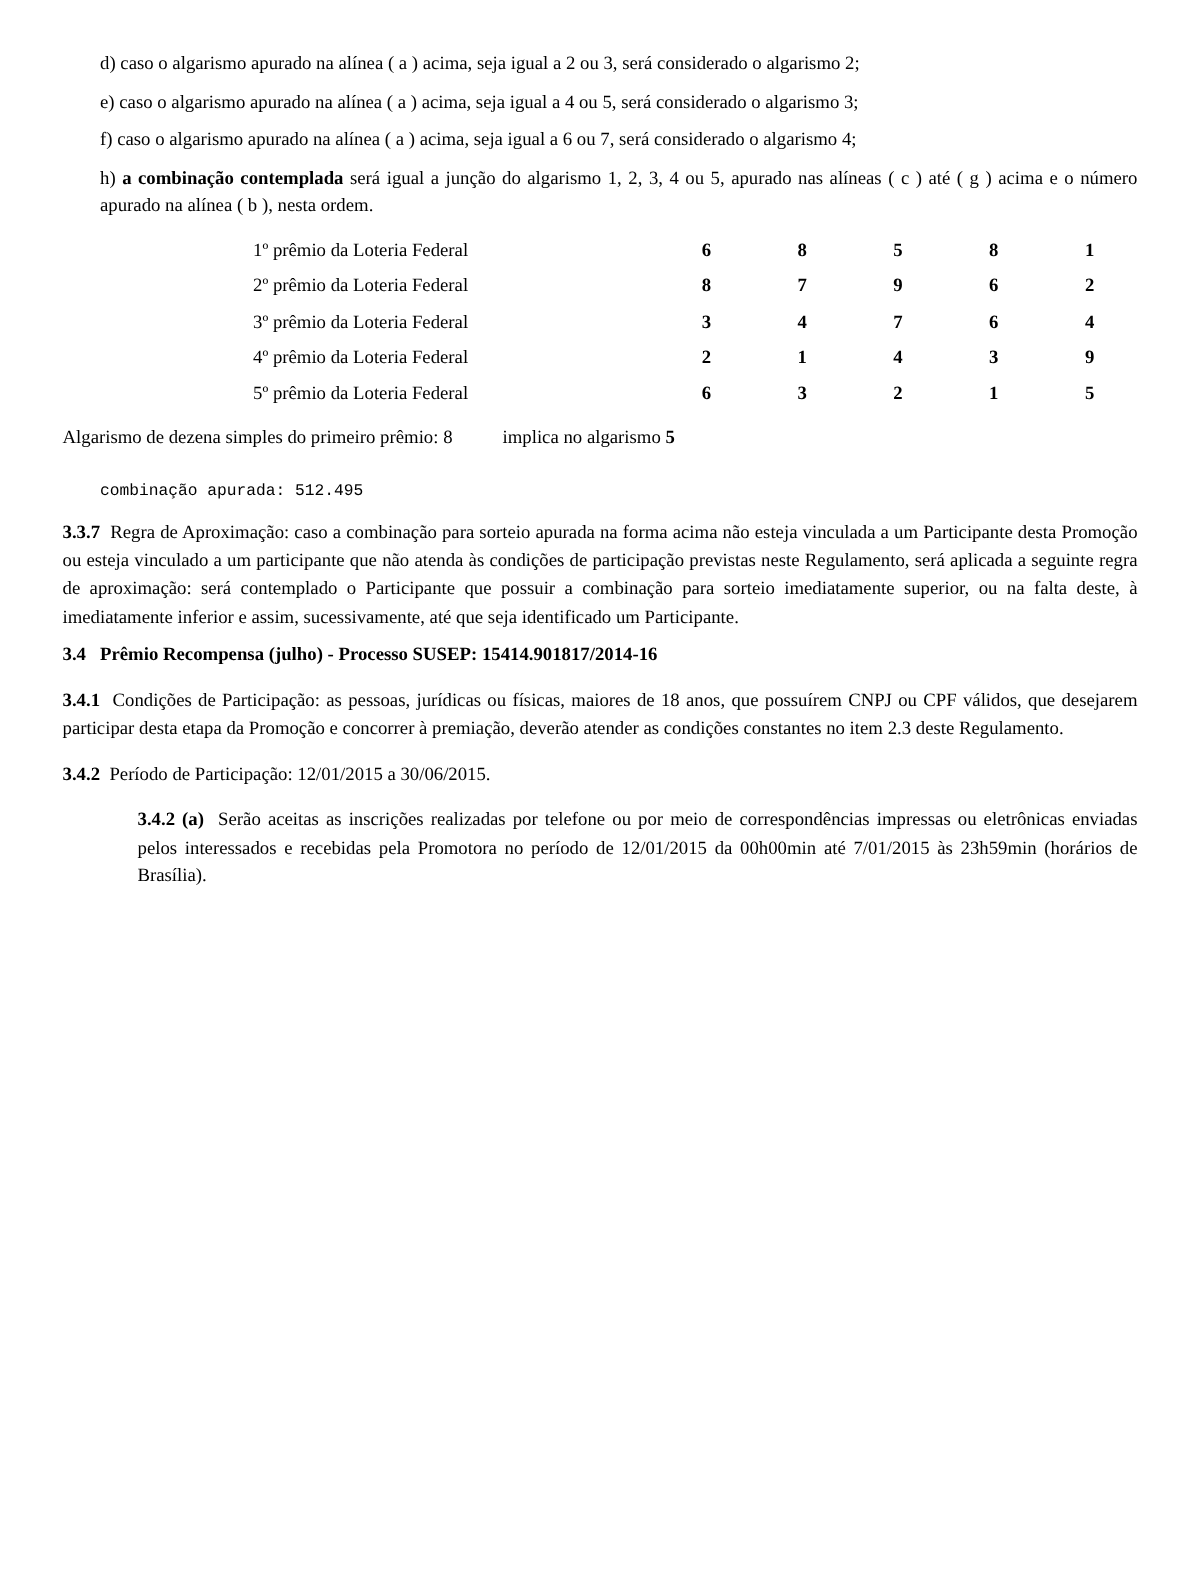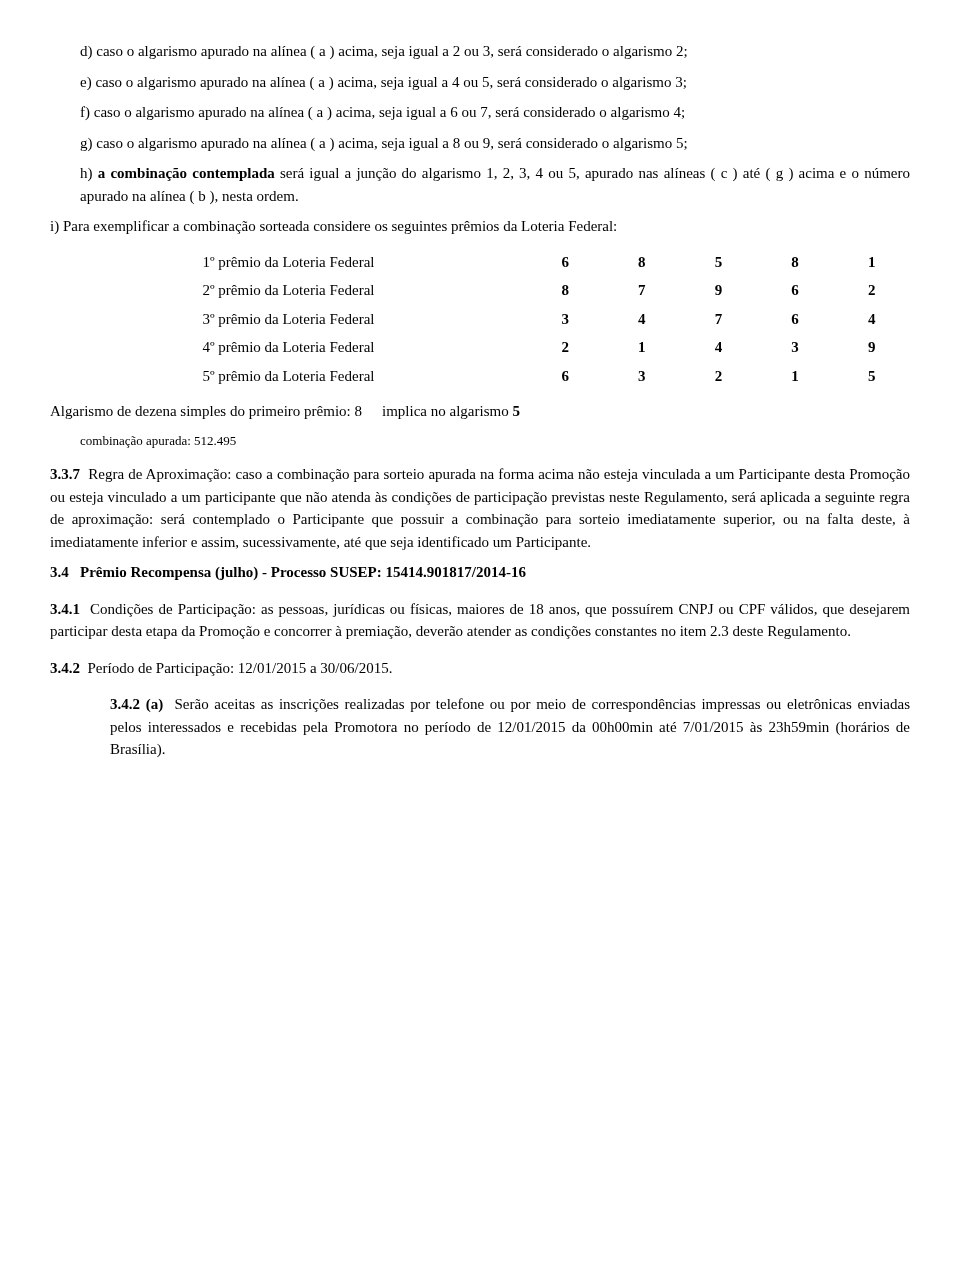--- a/index.html
+++ b/index.html
@@ -40,49 +40,48 @@
       font-weight: bold;
     }
     table td.last-num {
       text-align: center;
       font-weight: bold;
       color: #000;
     }
     .algarismo-line {
       display: flex;
       align-items: baseline;
-      gap: 20px;
+      gap: 40px;
       margin: 6px 0;
     }
     .combinacao-line {
-      margin: 8px 0 4px 30px;
+      margin: 21px 0 4px 30px;
       font-size: 13px;
+      font-family: Liberation Mono, monospace;
     }
     .rule-text {
       font-weight: bold;
       font-style: italic;
       text-align: justify;
       margin-bottom: 8px;
     }
   </style>
 </head>
 <body>
 
 <div class="content-block">
 
   <p class="indent-1">d) caso o algarismo apurado na alínea ( a ) acima, seja igual a 2 ou 3, será considerado o algarismo 2;</p>
   <p class="indent-1">e) caso o algarismo apurado na alínea ( a ) acima, seja igual a 4 ou 5, será considerado o algarismo 3;</p>
   <p class="indent-1">f) caso o algarismo apurado na alínea ( a ) acima, seja igual a 6 ou 7, será considerado o algarismo 4;</p>
-  <p class="indent-1">g) caso o algarismo apurado na alínea ( a ) acima, seja igual a 8 ou 9, será considerado o algarismo 5;</p>
 
   <p class="indent-1">
     <span>h) </span><span class="bold">a combinação contemplada</span><span> será igual a junção do algarismo 1, 2, 3, 4 ou 5, apurado nas alíneas ( c ) até ( g ) acima e o número apurado na alínea ( b ), nesta ordem.</span>
   </p>
 
-  <p>i) Para exemplificar a combinação sorteada considere os seguintes prêmios da Loteria Federal:</p>
 
   <table>
     <tbody id="table-body">
     <tr>
           <td>1º prêmio da Loteria Federal</td>
           <td class="num">6</td>
           <td class="num">8</td>
           <td class="num">5</td>
           <td class="num">8</td>
           <td class="last-num">1</td>

